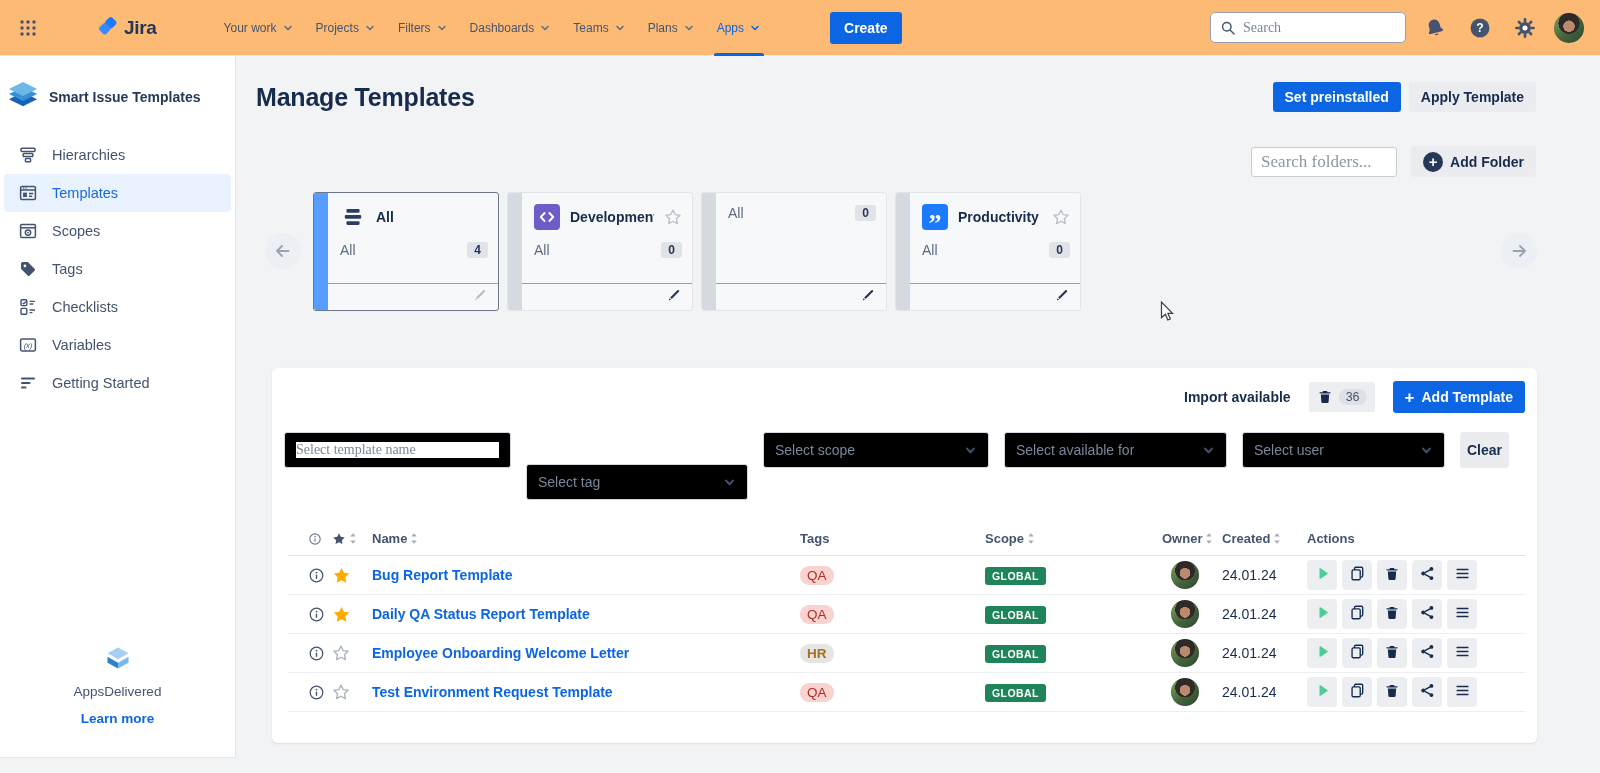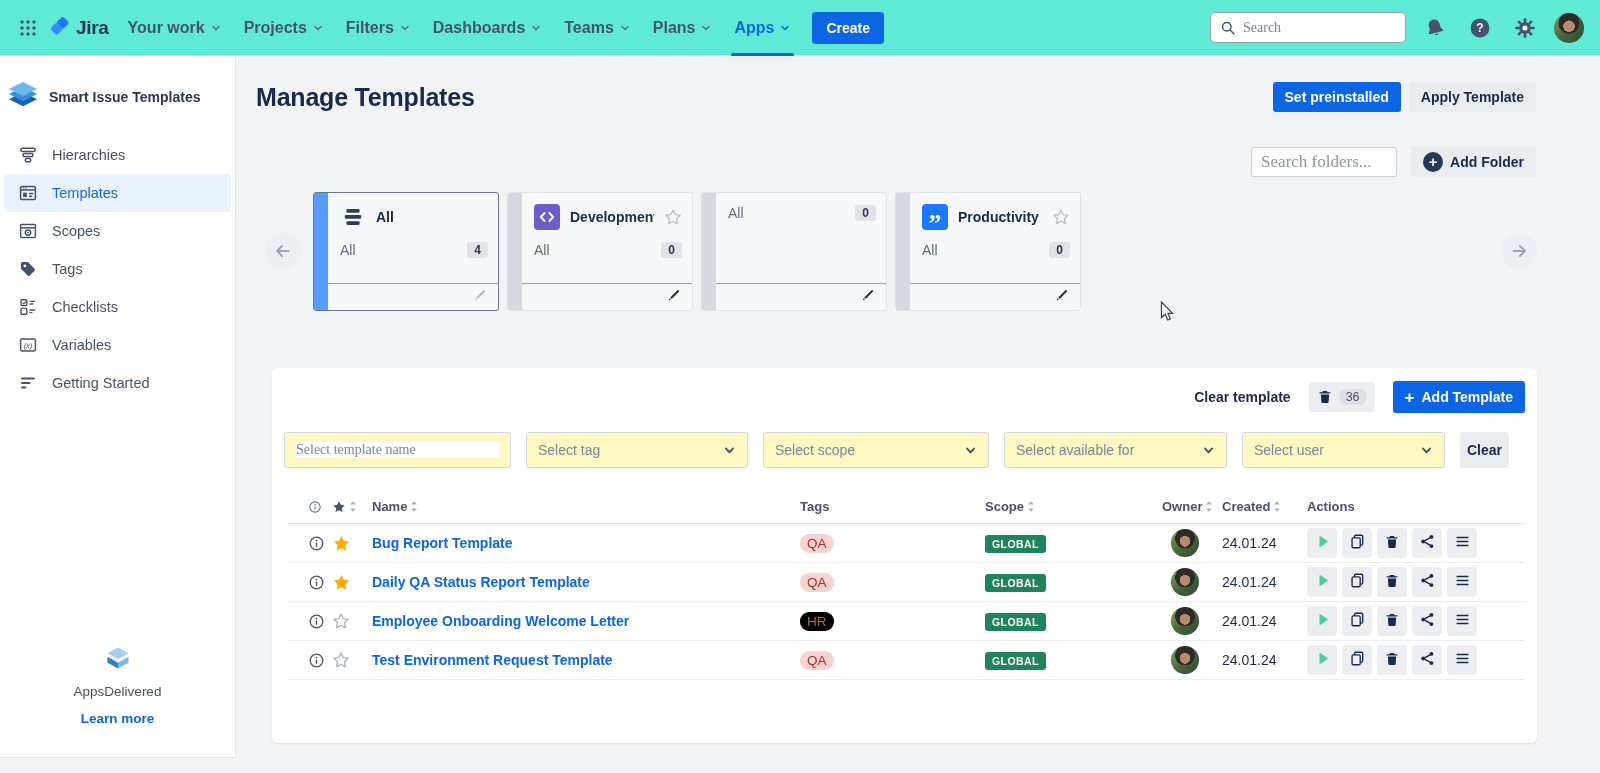--- a/index.html
+++ b/index.html
@@ -2,26 +2,26 @@
 <html><head>
 <meta charset="utf-8">
 <style>
   * { box-sizing: border-box; margin:0; padding:0; }
   html,body { width:1600px; height:773px; overflow:hidden; }
   body { font-family:"Liberation Sans", sans-serif; background:#f2f3f5; color:#172b4d; position:relative; }
   button { font-family:inherit; border:none; background:none; cursor:pointer; }
   input { font-family:Liberation Serif, serif; outline:none; }
 
   
-  .topnav { height:56px; background:#5eead4; border-bottom:1px solid #e7e9ee; display:flex; align-items:center; padding:0 16px 0 12px; position:relative; z-index:5; }
+  .topnav { height:56px; background:#fdba74; border-bottom:1px solid #e7e9ee; display:flex; align-items:center; padding:0 16px 0 12px; position:relative; z-index:5;gap:48px; }
   .icon-btn { display:flex; align-items:center; justify-content:center; width:32px; height:32px; border-radius:4px; color:#44546f; }
   .brand { display:flex; align-items:center; gap:4px; padding:0 8px 0 4px; }
   .brand-text { font-size:19px; font-weight:700; color:#253858; letter-spacing:-0.3px; }
   .nav-items { display:flex; height:56px; }
-  .nav-item { position:relative; display:flex; align-items:center; gap:5px; padding:0 11px; font-size:16px; font-weight:700; color:#44546f; cursor:pointer; height:100%; }
+  .nav-item { position:relative; display:flex; align-items:center; gap:5px; padding:0 11px; font-size:12px; font-weight:400; color:#44546f; cursor:pointer; height:100%; }
   .nav-item .chev { display:flex; color:#626f86; }
   .nav-item.active { color:#0c66e4; }
   .nav-item.active .chev { color:#0c66e4; }
   .nav-item.active::after { content:""; position:absolute; left:8px; right:8px; bottom:0; height:3px; background:#0c66e4; border-radius:2px 2px 0 0; }
   .btn-create { margin-left:10px; background:#0c66e4; color:#fff; font-size:14px; font-weight:600; height:32px; padding:0 14px; border-radius:3px; }
   .nav-right { margin-left:auto; display:flex; align-items:center; gap:13px; }
   .nav-search { width:196px; height:31px; border:1px solid #97a0af; border-radius:5px; display:flex; align-items:center; gap:7px; padding:0 9px; background:#fff; }
   .nav-search svg { flex:none; }
   .nav-search input { border:none; width:100%; font-size:14px; color:#172b4d; }
   .nav-search input::placeholder { color:#7a869a; }
@@ -85,39 +85,39 @@
   
   .panel { margin:57px 63px 0 36px; height:375px; background:#fff; border-radius:6px; box-shadow:0 1px 2px rgba(9,30,66,.10); }
   .panel-toolbar { display:flex; align-items:center; justify-content:flex-end; gap:18px; padding:13px 12px 0 0; }
   .import-label { font-size:14px; font-weight:600; color:#172b4d; cursor:pointer; }
   .trash-btn { background:#eceef1; border-radius:3px; height:30px; padding:0 8px; display:flex; align-items:center; gap:6px; }
   .trash-count { background:#dde0e5; border-radius:9px; padding:1px 7px; font-size:12.5px; color:#44546f; }
   .add-template { height:32px; }
   .plus { font-size:17px; font-weight:600; line-height:1; }
 
   .filters { display:flex; gap:15px; margin:19px 12px 0 12px; }
-  .ffield { height:36px; border:1px solid #d3d7de; border-radius:3px; background:#fef9c3; display:flex; align-items:center; padding:12px 11px; font-size:14px; color:#7a869a; gap:6px; }
+  .ffield { height:36px; border:1px solid #d3d7de; border-radius:3px; background:#000000; display:flex; align-items:center; padding:12px 11px; font-size:14px; color:#7a869a; gap:6px; }
   .ffield input { border:none; width:100%; font-size:14px; color:#172b4d; }
   .ffield input::placeholder, .ffield .sel-label { color:#7a869a; }
   .ffield .sel-label { white-space:nowrap; overflow:hidden; }
   .ffield .sel-chev { margin-left:auto; color:#44546f; display:flex; }
-  .f-w0 { width:227px; } .f-w1 { width:222px; } .f-w2 { width:226px; } .f-w3 { width:223px; } .f-w4 { width:203px;text-align:center; }
+  .f-w0 { width:227px; } .f-w1 { width:222px;margin-top:32px; } .f-w2 { width:226px; } .f-w3 { width:223px; } .f-w4 { width:203px;text-align:center; }
   .btn-clear { width:49px; height:36px; background:#eaecf0; border-radius:3px; font-size:14px; font-weight:600; color:#172b4d; }
 
   .table { margin:22px 12px 0 16px; }
   .trow { display:grid; grid-template-columns:24px 40px 428px 185px 177px 60px 85px 1fr; align-items:center; padding-left:20px; }
   .thead { height:34px; font-size:13px; font-weight:700; color:#44546f; border-bottom:1px solid #dfe2e7; }
   .th { display:flex; align-items:center; gap:3px; }
   .tbody .trow { height:39px; border-bottom:1px solid #edeef1; }
   .cell-icon { display:flex; align-items:center; color:#44546f; }
   .star { display:flex; align-items:center; }
   .row-name { font-size:14px; font-weight:600; color:#0c66e4; text-decoration:none; cursor:pointer; }
   .tag { display:inline-block; padding:2px 7px; border-radius:9px; font-size:13.5px; width:max-content; }
   .tag.qa { background:#f8d3d0; color:#ae2e24; }
-  .tag.hr { background:#000000; color:#a8701a; }
+  .tag.hr { background:#e5e5e5; color:#a8701a;font-weight:bold; }
   .scope-badge { display:inline-block; background:#1f845a; color:#fff; font-size:10.5px; font-weight:700; letter-spacing:.4px; padding:3px 7px; border-radius:3px; width:max-content; }
   .avatar.small { width:28px; height:28px; margin-left:9px; }
   .created { font-size:14px; color:#172b4d; }
   .actions { display:flex; gap:5px; }
   .action-btn { width:30px; height:30px; background:#eceef1; border-radius:4px; display:flex; align-items:center; justify-content:center; }
 
   .cursor { position:absolute; left:1159px; top:301px; z-index:50; pointer-events:none; }
 </style>
 </head>
 <body>
@@ -463,21 +463,21 @@
         </div>
       <button class="nav-arrow right">
         <svg width="20" height="20" viewBox="0 0 20 20" fill="none" stroke="currentColor" stroke-width="1.8" stroke-linecap="round" stroke-linejoin="round">
             <path d="M4.5 10h11M11 5l5 5-5 5"></path>
           </svg>
       </button>
     </div>
 
     <section class="panel">
       <div class="panel-toolbar">
-        <span class="import-label">Clear template</span>
+        <span class="import-label">Import available</span>
         <button class="trash-btn">
           <svg width="16" height="16" viewBox="0 0 20 20" fill="#172b4d">
               <path d="M8 2.5h4a1 1 0 0 1 1 1V4h3.2a.8.8 0 1 1 0 1.6H3.8A.8.8 0 1 1 3.8 4H7v-.5a1 1 0 0 1 1-1z"></path>
               <path d="M4.8 6.8h10.4l-.7 9.3a1.6 1.6 0 0 1-1.6 1.4H7.1a1.6 1.6 0 0 1-1.6-1.4z"></path>
             </svg>
           <span class="trash-count">36</span>
         </button>
         <button class="btn primary add-template">
           <span class="plus">+</span>
           <span>Add Template</span>

